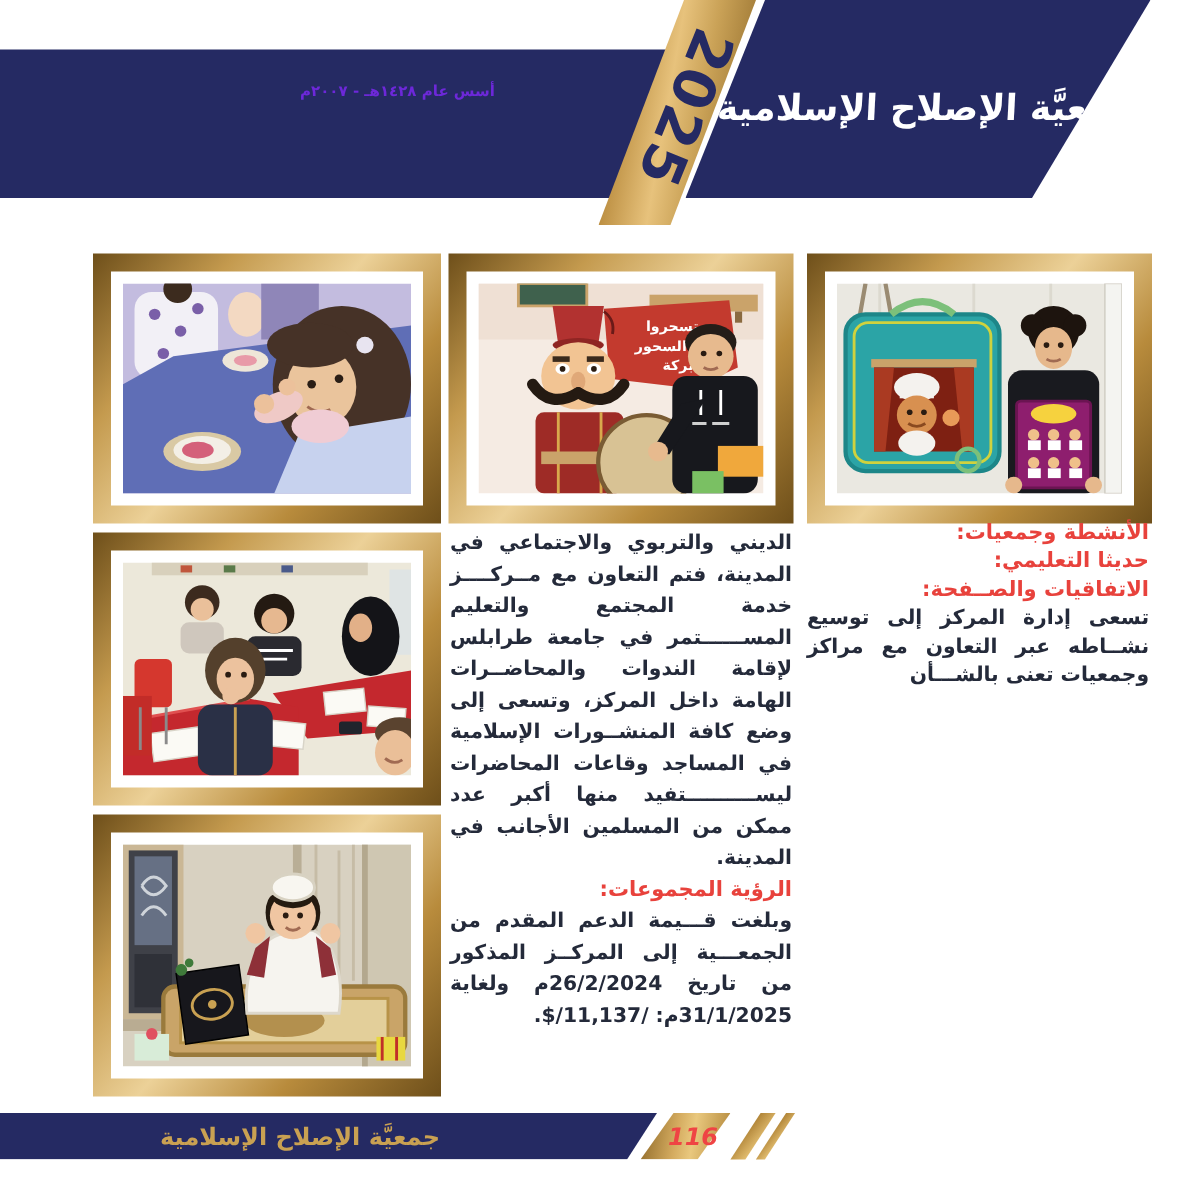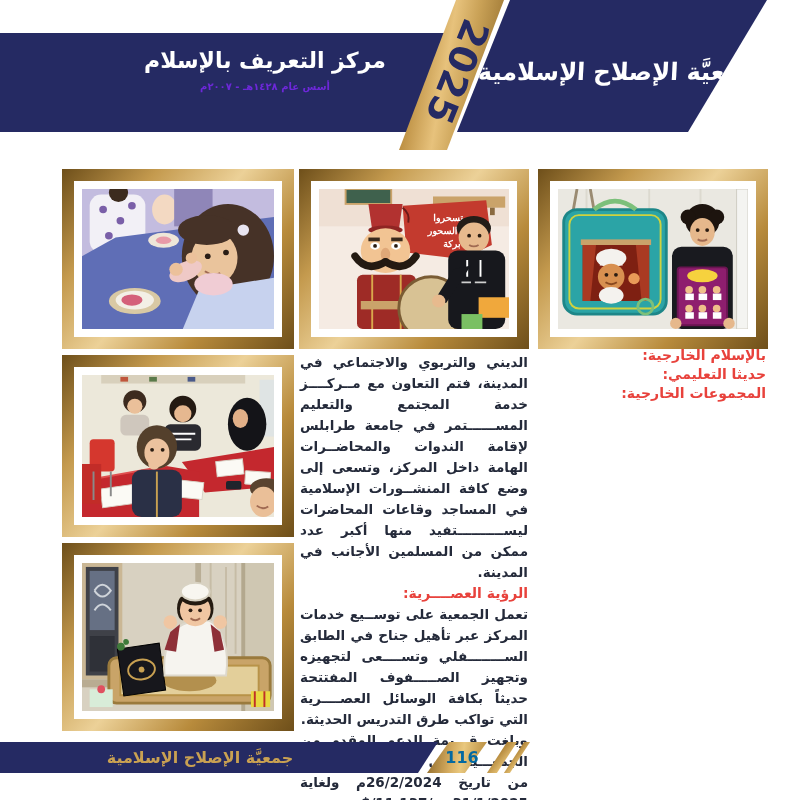--- a/index.html
+++ b/index.html
@@ -15,21 +15,21 @@
   .ribbon-year{position:absolute;left:402px;top:50px;width:110px;height:44px;line-height:44px;
         text-align:center;font-size:38px;font-weight:bold;color:#252a63;letter-spacing:1px;
         transform:rotate(112deg);}
   .hdr-center{position:absolute;left:110px;top:48px;width:310px;text-align:center;direction:rtl;}
   .hdr-center .t{font-size:22px;font-weight:bold;color:#ffffff;}
   .hdr-center .f{font-size:10px;font-weight:bold;color:#6d28d9;margin-top:8px;}
   .hdr-org{position:absolute;left:468px;top:58px;width:300px;text-align:center;direction:rtl;
         color:#ffffff;font-size:24px;font-weight:bold;transform:skewX(-3deg);}
   
   .frame{position:absolute;padding:12px;box-sizing:border-box;
-        background:linear-gradient(130deg,#6e4f1a 0%,#c49a4e 25%,#ecd198 48%,#b88b3c 72%,#6e4f1a 100%);font-family:Liberation Serif, serif;}
+        background:linear-gradient(130deg,#6e4f1a 0%,#c49a4e 25%,#ecd198 48%,#b88b3c 72%,#6e4f1a 100%);}
   .mat{background:#ffffff;width:100%;height:100%;padding:8px;box-sizing:border-box;}
   .mat svg{display:block;width:100%;height:100%;}
   .f1{left:62px;top:169px;width:232px;height:180px;}
   .f2{left:299px;top:169px;width:230px;height:180px;}
   .f3{left:538px;top:169px;width:230px;height:180px;}
   .f4{left:62px;top:355px;width:232px;height:182px;}
   .f5{left:62px;top:543px;width:232px;height:188px;}
   
   .col{position:absolute;width:228px;direction:rtl;text-align:justify;
         color:#242a3a;font-weight:bold;}
@@ -39,37 +39,36 @@
   .col-right{left:538px;top:346px;font-size:13.5px;line-height:19px;}
   
   .footer-bar{position:absolute;left:0;top:742px;width:438px;height:31px;background:#252a63;
         clip-path:polygon(0 0,438px 0,418px 31px,0 31px);}
   .footer-text{position:absolute;left:0;top:742px;width:400px;height:31px;line-height:31px;
         text-align:center;color:#c9a152;font-size:16px;font-weight:bold;direction:rtl;}
   .badge{position:absolute;left:427px;top:742px;width:60px;height:31px;
         background:linear-gradient(100deg,#8a6525,#d4ab5f 40%,#e9c87e 58%,#b08437 100%);
         clip-path:polygon(22px 0,60px 0,38px 31px,0 31px);}
   .badge-num{position:absolute;left:433px;top:742px;width:58px;line-height:31px;text-align:center;
-        color:#0369a1;font-weight:bold;font-size:16px;}
+        color:#ef4444;font-weight:bold;font-size:16px;font-style:italic;}
   .stripe{position:absolute;top:742px;height:31px;transform:skewX(-33deg);
         background:linear-gradient(100deg,#b08437,#e2bd70);}
   .s1{left:497px;width:10px;}
   .s2{left:514px;width:6px;}
 </style>
 </head>
 <body>
 
 <div class="page">
 
   <div class="banner-left"></div>
   <div class="banner-right"></div>
   <div class="ribbon"></div>
   <div class="ribbon-year">2025</div>
   <div class="hdr-center">
-    <div class="t">مركز التعريف بالإسلام</div>
     <div class="f">أسس عام ١٤٢٨هـ - ٢٠٠٧م</div>
   </div>
   <div class="hdr-org">جمعيَّة الإصلاح الإسلامية</div>
 
   <div class="frame f1">
     <div class="mat">
       <svg viewBox="0 0 200 150" preserveAspectRatio="none">
         <rect x="0" y="0" width="200" height="150" fill="#c3bcdf"></rect>
         <g>
           <rect x="8" y="6" width="58" height="62" rx="12" fill="#f2f0f6"></rect>
@@ -324,29 +323,29 @@
           <rect x="8" y="128" width="24" height="18" fill="#d8ecd8"></rect>
           <circle cx="20" cy="128" r="4" fill="#e05060"></circle>
           <rect x="176" y="130" width="20" height="16" fill="#e8d840"></rect>
           <path d="M180 130 v16 M190 130 v16" stroke="#c03028" stroke-width="2"></path>
         </g>
       </svg>
     </div>
   </div>
 
   <div class="col col-right">
-    <p class="h">بالإسلام الخارجية:</p>
+    <p class="h">الأنشطة وجمعيات:</p>
     <p class="h">حديثا التعليمي:</p>
-    <p class="h">المجموعات الخارجية:</p>
+    <p class="h">الاتفاقيات والصــفحة:</p>
+    <p>تسعى إدارة المركز إلى توسيع نشــاطه عبر التعاون مع مراكز وجمعيات تعنى بالشـــأن</p>
   </div>
 
   <div class="col col-mid">
     <p>الديني والتربوي والاجتماعي في المدينة، فتم التعاون مع مــركــــز خدمة المجتمع والتعليم المســــــتمر في جامعة طرابلس لإقامة الندوات والمحاضــرات الهامة داخل المركز، وتسعى إلى وضع كافة المنشــورات الإسلامية في المساجد وقاعات المحاضرات ليســــــــــتفيد منها أكبر عدد ممكن من المسلمين الأجانب في المدينة.</p>
-    <p class="h">الرؤية العصــــرية:</p>
-    <p>تعمل الجمعية على توســيع خدمات المركز عبر تأهيل جناح في الطابق الســــــــفلي وتســــعى لتجهيزه وتجهيز الصـــــفوف المفتتحة حديثاً بكافة الوسائل العصــــرية التي تواكب طرق التدريس الحديثة.</p>
+    <p class="h">الرؤية المجموعات:</p>
     <p>وبلغت قـــيمة الدعم المقدم من الجمعـــية إلى المركــز المذكور من تاريخ 26/2/2024م ولغاية 31/1/2025م: /11,137/$.</p>
   </div>
 
   <div class="footer-bar"></div>
   <div class="footer-text">جمعيَّة الإصلاح الإسلامية</div>
   <div class="badge"></div>
   <div class="badge-num">116</div>
   <div class="stripe s1"></div>
   <div class="stripe s2"></div>
 

